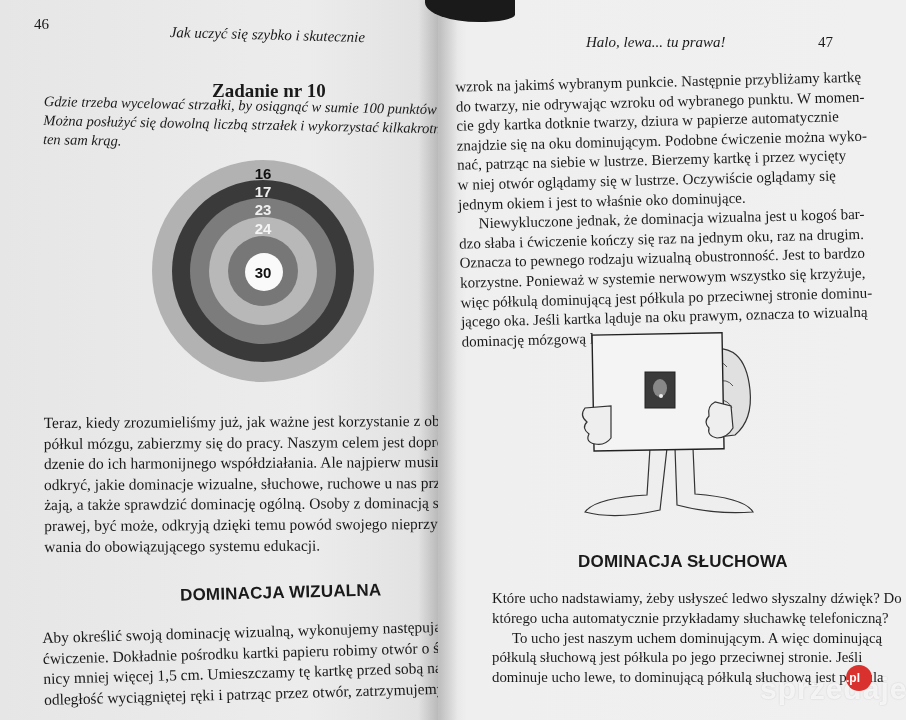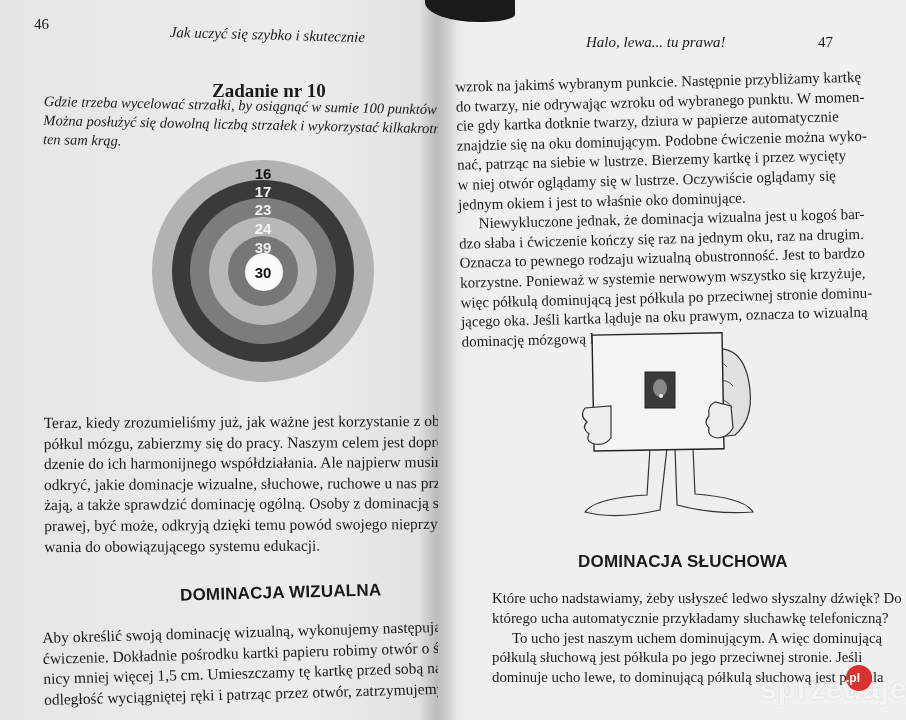--- a/index.html
+++ b/index.html
@@ -98,21 +98,20 @@
     <div class="ring" style="left:0;top:0;width:222px;height:222px;background:#b2b2b2;"></div>
     <div class="ring" style="left:20px;top:20px;width:182px;height:182px;background:#3a3a3a;"></div>
     <div class="ring" style="left:38px;top:38px;width:146px;height:146px;background:#7c7c7c;"></div>
     <div class="ring" style="left:57px;top:57px;width:108px;height:108px;background:#b8b8b8;"></div>
     <div class="ring" style="left:76px;top:76px;width:70px;height:70px;background:#777777;"></div>
     <div class="ring" style="left:93px;top:93px;width:38px;height:38px;background:#fafafa;"></div>
     <div class="ring-label" style="top:5px;color:#111;">16</div>
     <div class="ring-label" style="top:23px;color:#f0f0f0;">17</div>
     <div class="ring-label" style="top:41px;color:#f0f0f0;">23</div>
     <div class="ring-label" style="top:60px;color:#f5f5f5;">24</div>
-    <div class="ring-label" style="top:79px;color:#f0f0f0;">39</div>
     <div class="ring-label" style="top:104px;color:#111;">30</div>
   </div>
 
   <div class="para left-para">
     <span class="line">Teraz, kiedy zrozumieliśmy już, jak ważne jest korzystanie z obydwu</span>
     <span class="line">półkul mózgu, zabierzmy się do pracy. Naszym celem jest doprowa-</span>
     <span class="line">dzenie do ich harmonijnego współdziałania. Ale najpierw musimy</span>
     <span class="line">odkryć, jakie dominacje wizualne, słuchowe, ruchowe u nas przewa-</span>
     <span class="line">żają, a także sprawdzić dominację ogólną. Osoby z dominacją stroną</span>
     <span class="line">prawej, być może, odkryją dzięki temu powód swojego nieprzystoso-</span>

